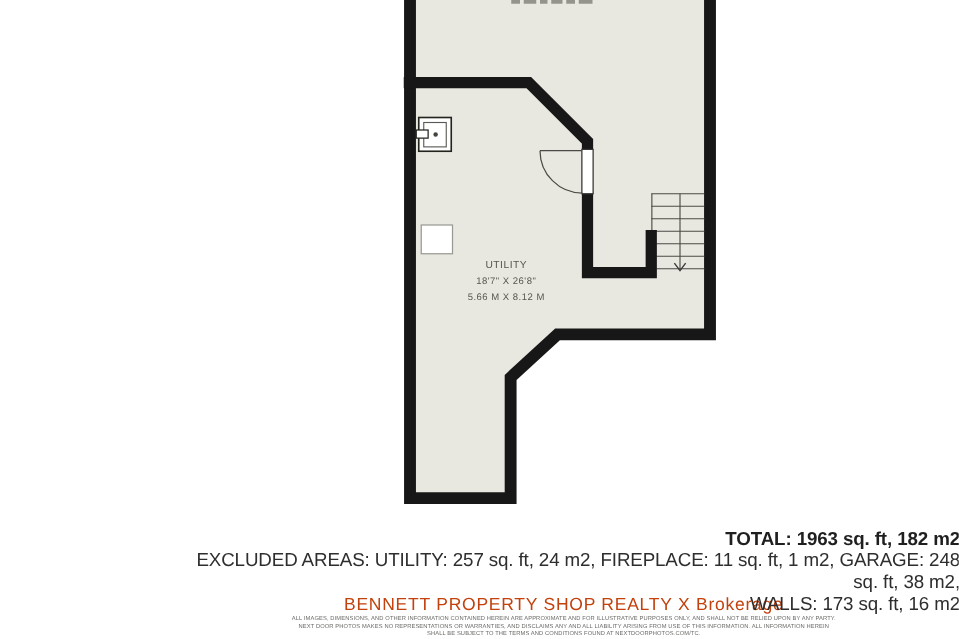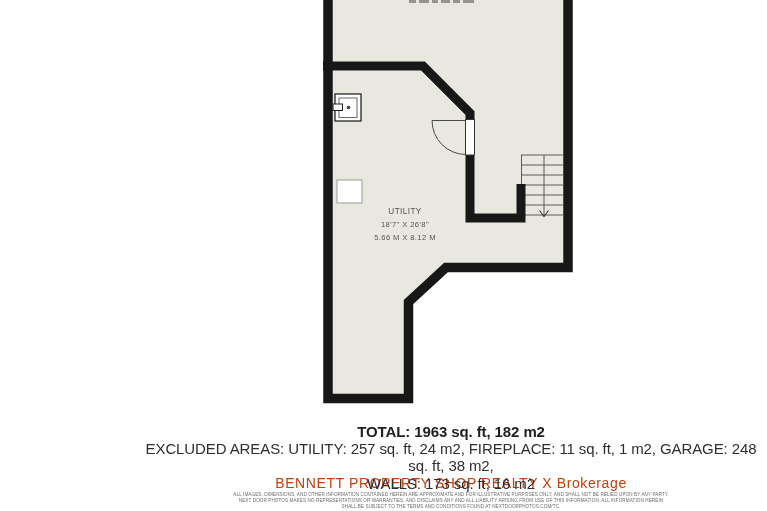--- a/index.html
+++ b/index.html
@@ -27,21 +27,21 @@
   .plan-label {
     font-family: "Liberation Sans", "DejaVu Sans", sans-serif;
     fill: #55564e;
     letter-spacing: 0.4px;
   }
   .summary {
     position: absolute;
     top: 423px;
     left: 134px;
     width: 634px;
-    text-align: center;
+    text-align: right;
     color: #2e2e2e;
     font-size: 15px;
     line-height: 17.2px;
     letter-spacing: -0.1px;
     z-index: 3;
   }
   .summary .total-line {
     font-weight: bold;
     color: #1f1f1f;
   }

